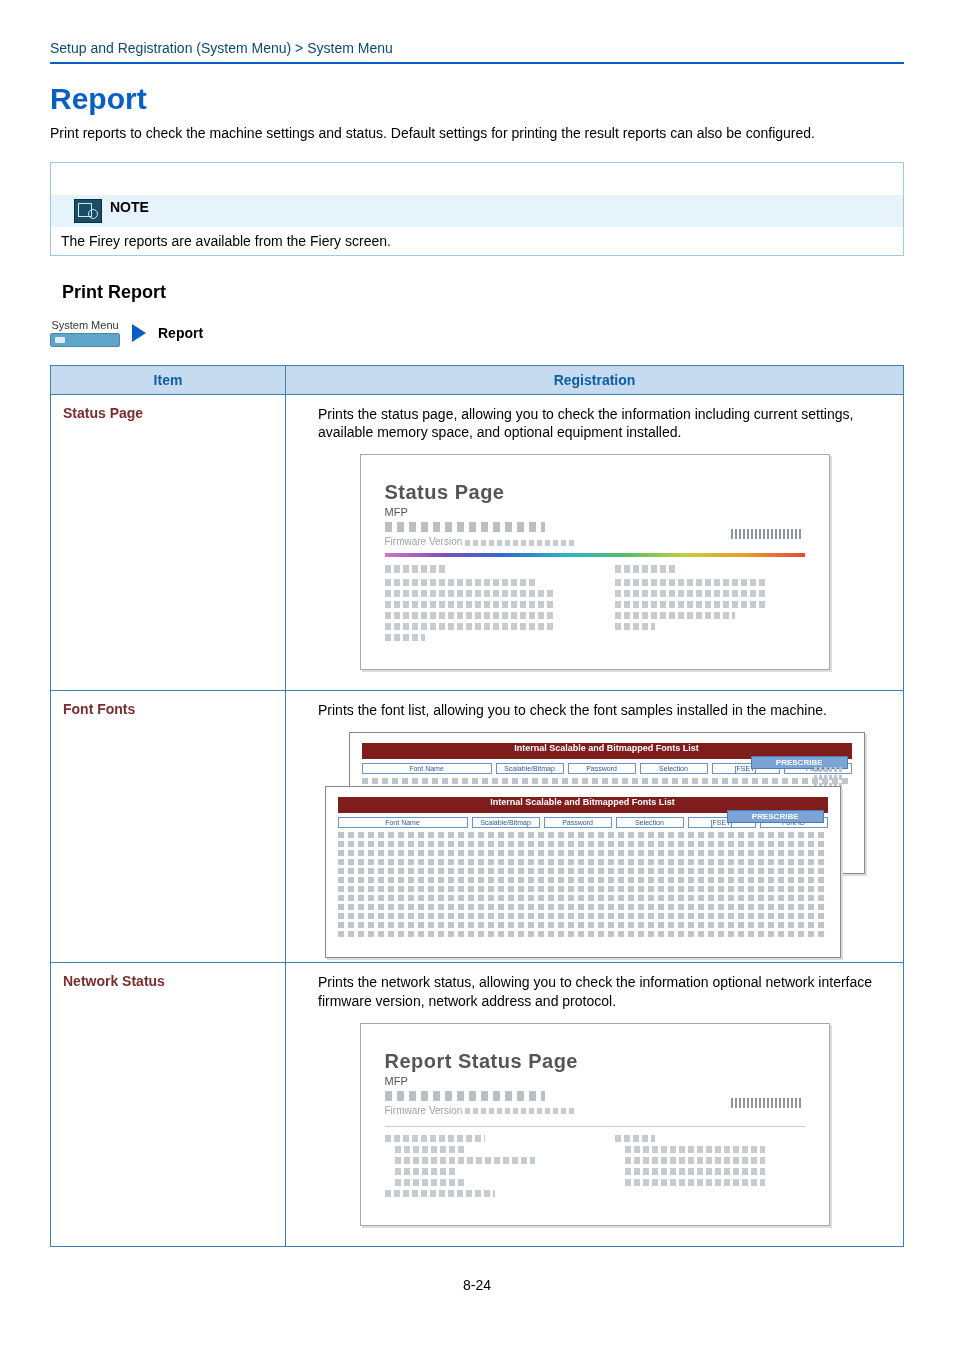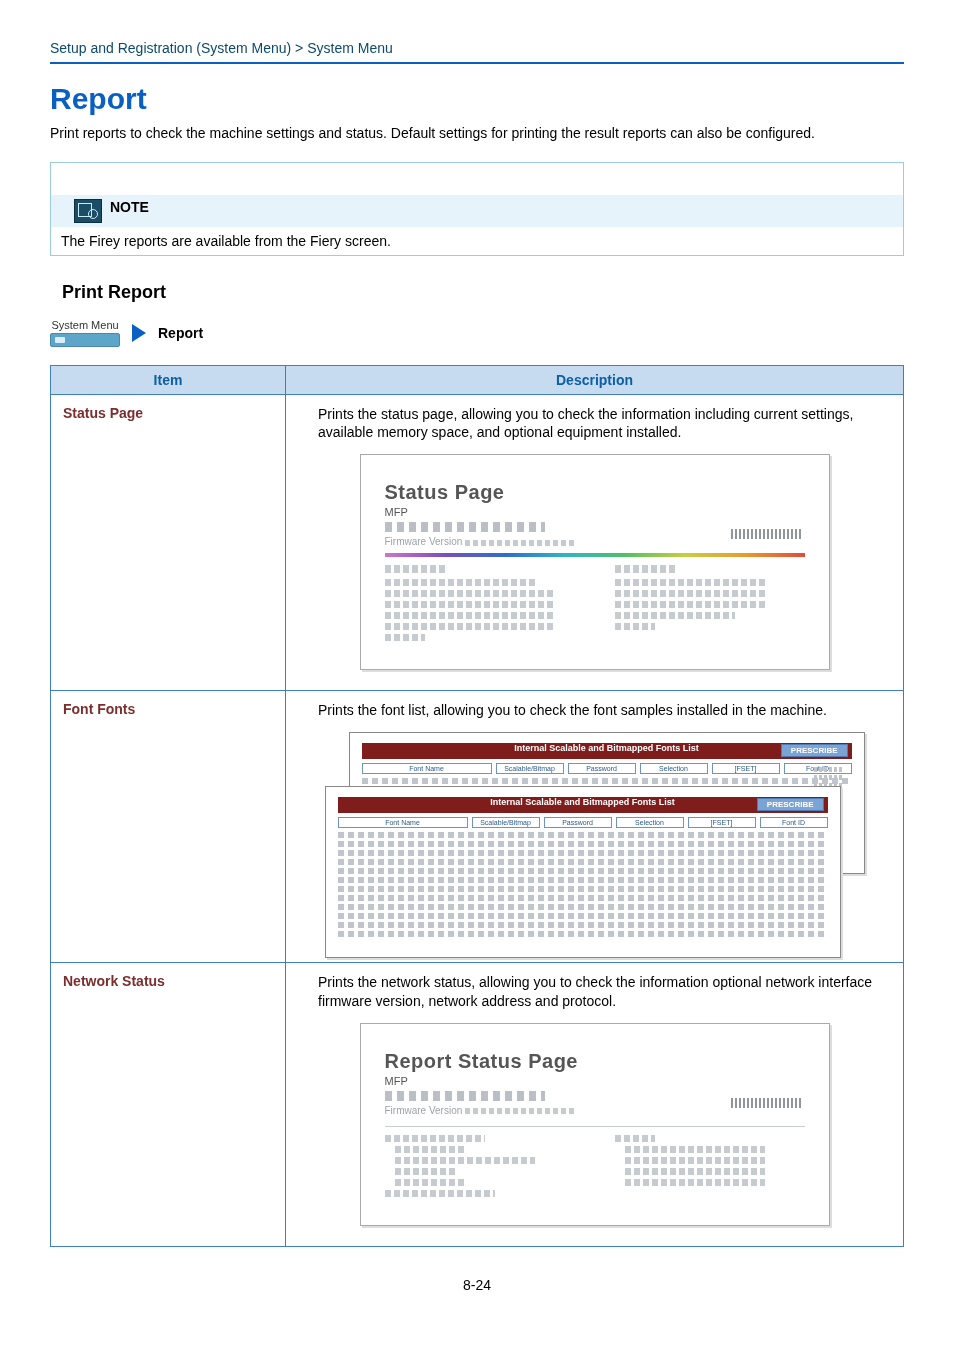--- a/index.html
+++ b/index.html
@@ -224,23 +224,23 @@
   }
   .fp-titlebar {
     height: 16px;
     background: #7f1d1d;
     display:flex; align-items:flex-start; justify-content:center;
     color:#fff; font-size:9px; font-weight:bold;
     margin-bottom: 4px;
     position:relative;
   }
   .fp-badge {
-    position:absolute; right:4px; top:1px;
+    position:absolute; right:4px; top:13px;
     background:#7aa4d6; border:1px solid #4f7bb0;
-    padding:1px 9px; font-size:8px;
+    padding:1px 24px; font-size:8px;
   }
   .fp-headrow {
     display:flex; gap:4px; margin-bottom:4px;
   }
   .fp-headrow > div {
     border:1px solid #6e94c4;
     font-size:7px; color:#2b5a92;
     text-align:center; padding:1px 2px;
   }
   .fp-rows .r {
@@ -289,21 +289,21 @@
     <div class="chip-bar"></div>
   </div>
   <div class="nav-arrow"></div>
   <div class="nav-label">Report</div>
 </div>
 
 <table class="report-table">
   <thead>
     <tr>
       <th>Item</th>
-      <th>Description</th>
+      <th>Registration</th>
     </tr>
   </thead>
   <tbody>
 
     <tr>
       <td class="item-cell">Status Page</td>
       <td>
         <div class="desc-text">Prints the status page, allowing you to check the information including current settings, available memory space, and optional equipment installed.</div>
         <div class="preview">
           <div class="pv-title">Status Page</div>

